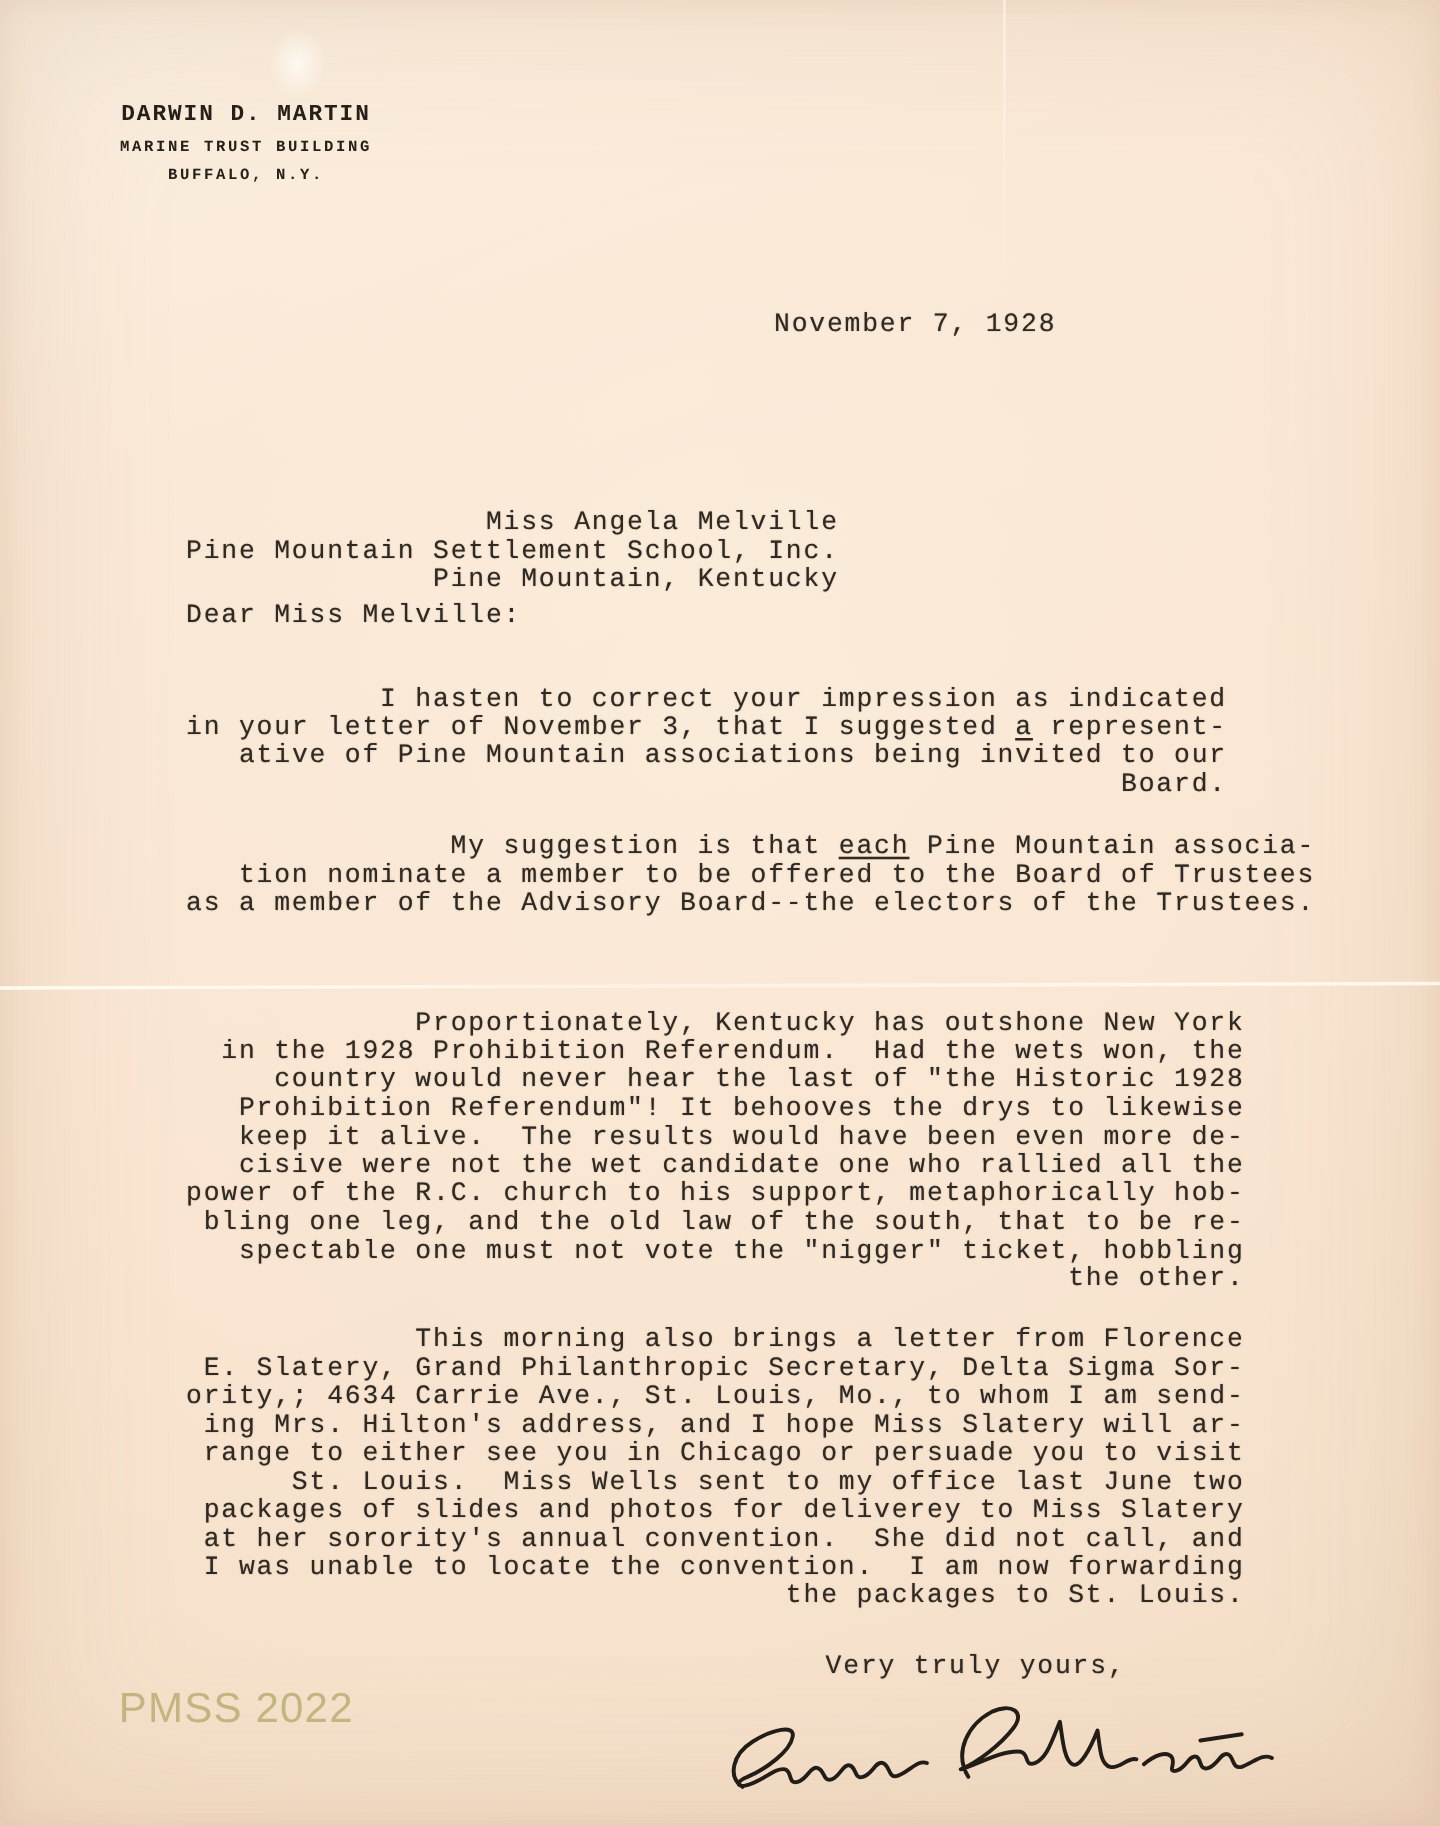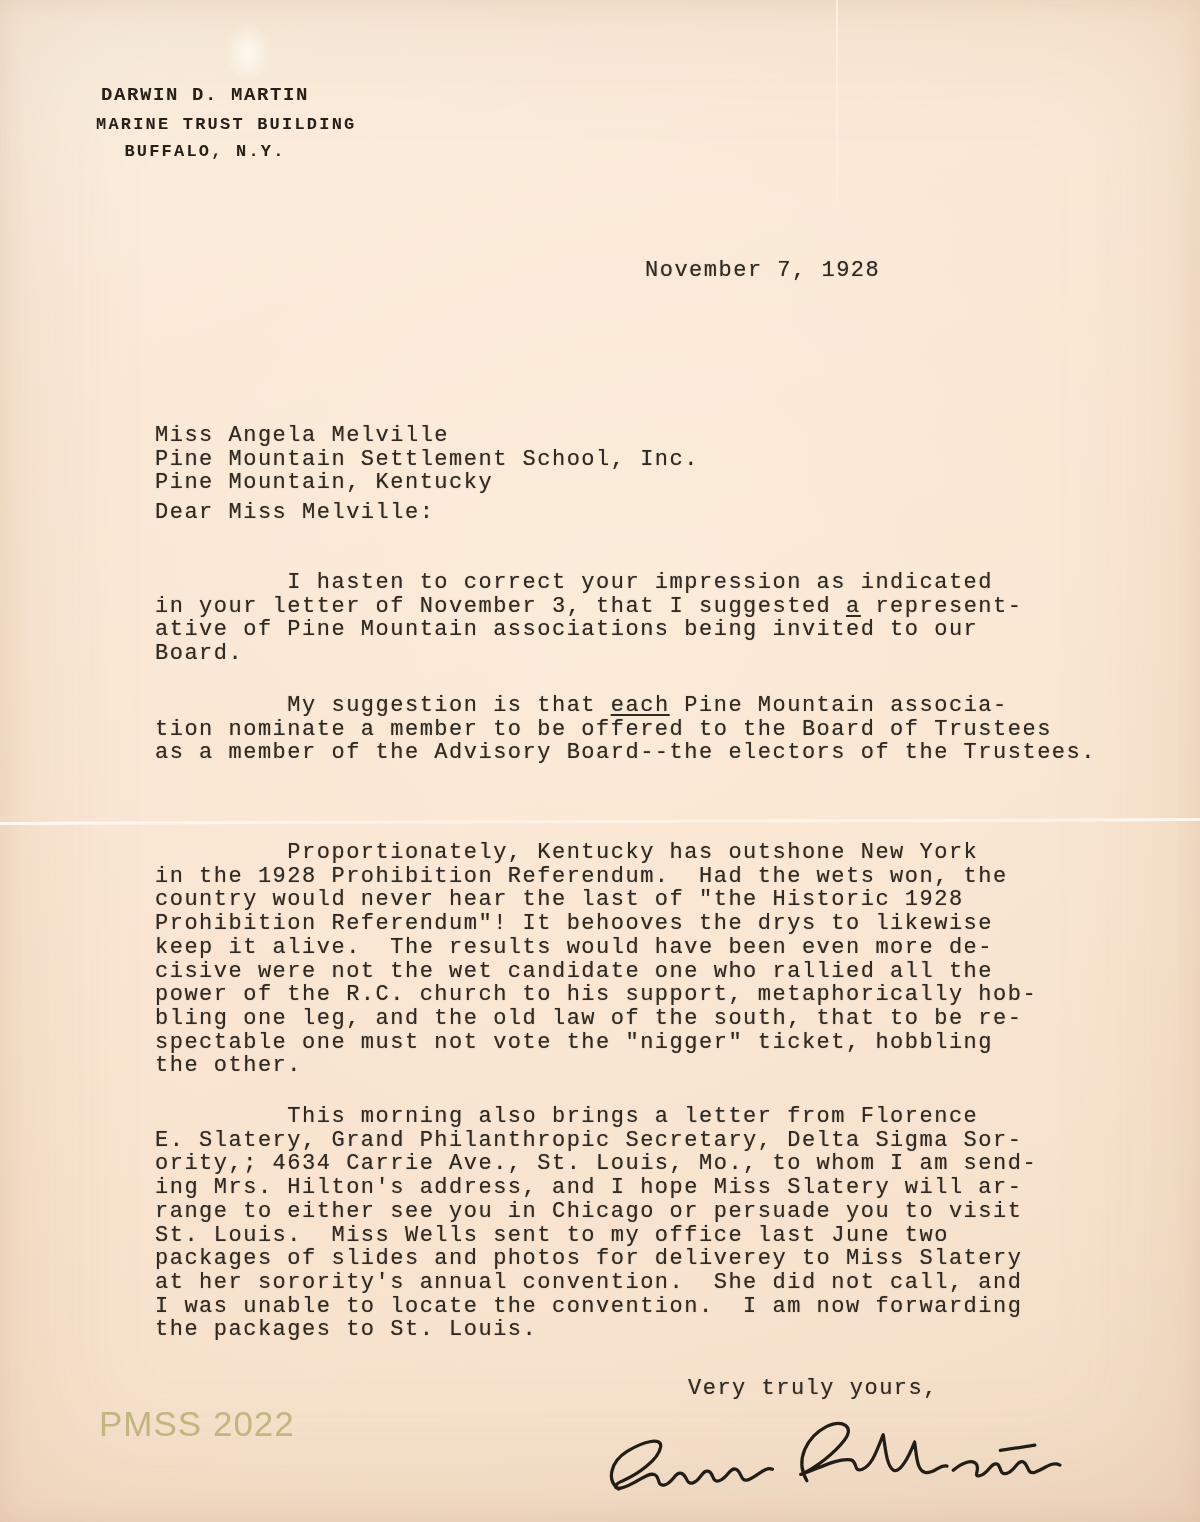--- a/index.html
+++ b/index.html
@@ -41,20 +41,21 @@
     background: radial-gradient(ellipse, rgba(255,251,243,0.9), rgba(255,251,243,0) 70%);
   }
   .typed {
     position: absolute;
     margin: 0;
     font-size: 22px;
     line-height: 23.7px;
     letter-spacing: 1.5px;
     white-space: pre;
     text-shadow: 0 0 1px rgba(47,41,34,0.5);
+    text-align: right;
   }
   .typed u {
     text-decoration: underline;
     text-underline-offset: 3px;
   }
   .letterhead {
     position: absolute;
     left: 96px; top: 84px;
     width: 218px;
     text-align: center;
@@ -62,21 +63,21 @@
     font-weight: bold;
     color: #262019;
   }
   .lh-name {
     font-size: 19px;
     letter-spacing: 1.6px;
     margin-bottom: 9px;
     white-space: nowrap;
   }
   .lh-sub {
-    font-size: 17px;
+    font-size: 13px;
     letter-spacing: 2.2px;
     margin-bottom: 8px;
     white-space: nowrap;
   }
   .watermark {
     position: absolute;
     left: 63px; top: 1404px;
     font-family: "Liberation Sans", sans-serif;
     font-size: 35px;
     font-weight: normal;

